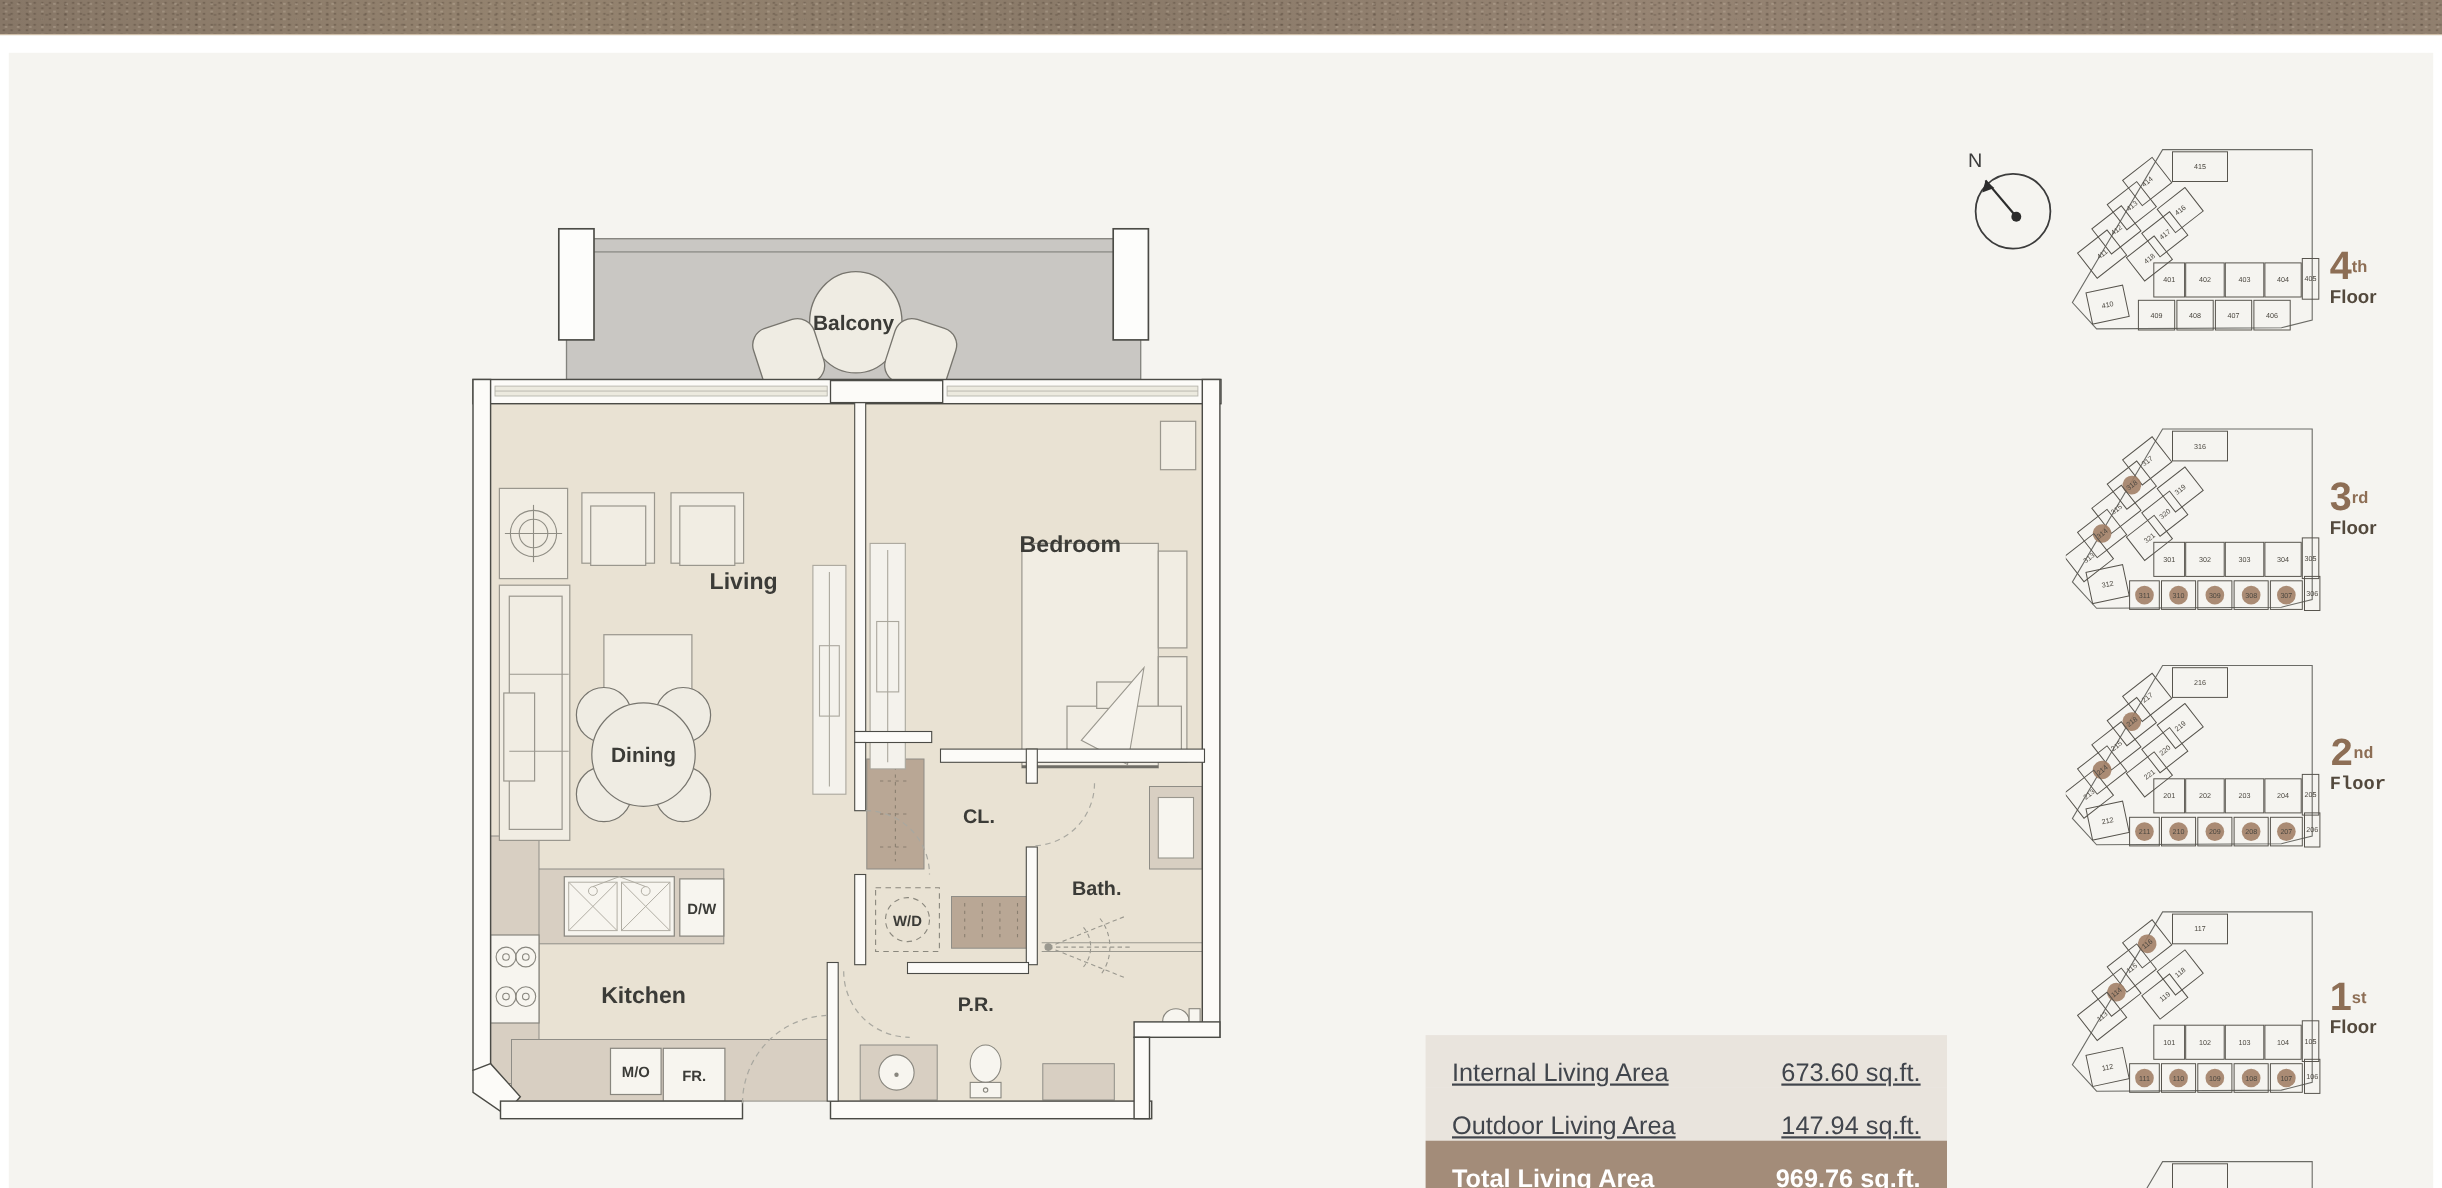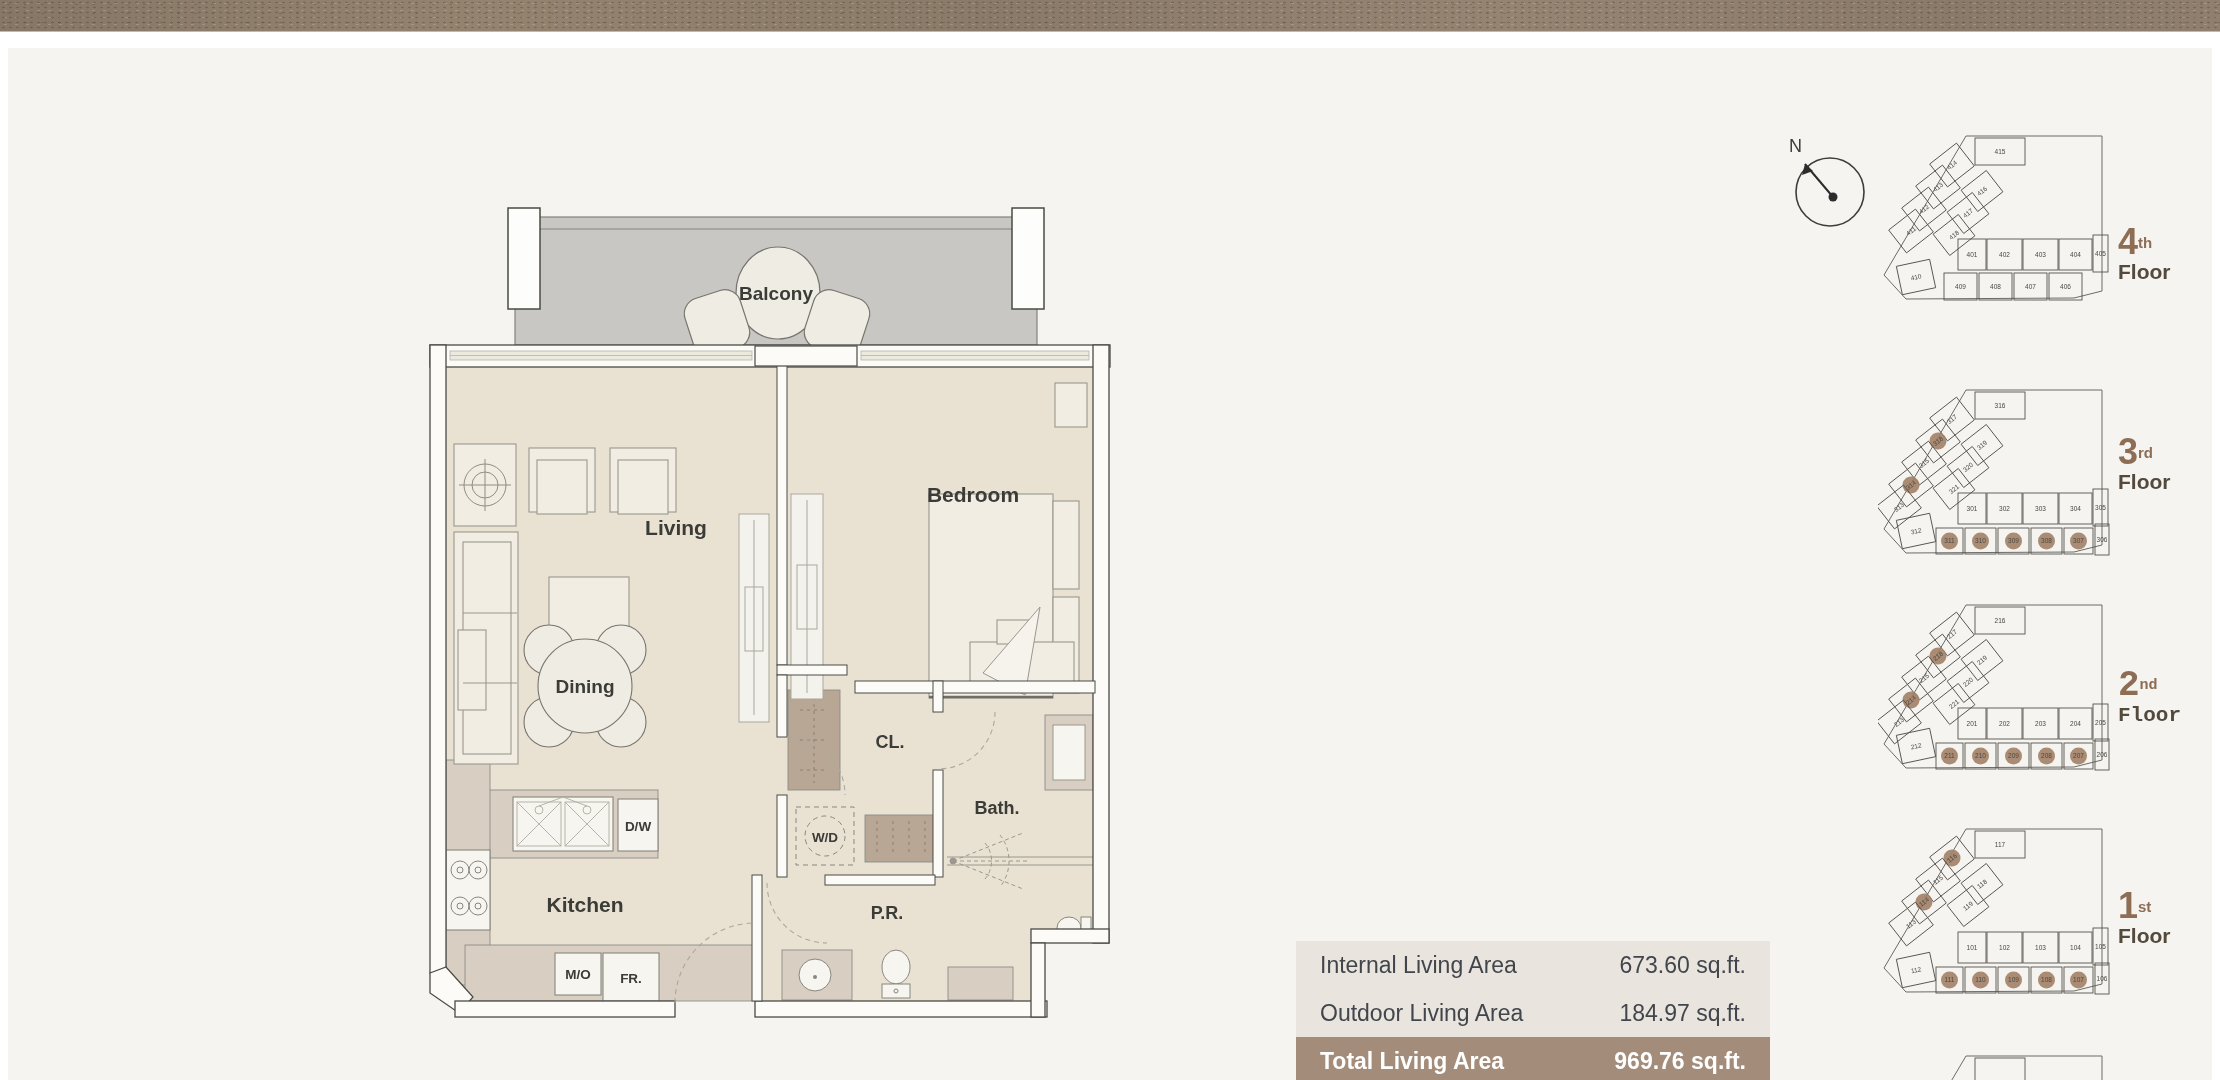--- a/index.html
+++ b/index.html
@@ -9,30 +9,30 @@
     background-image:
       radial-gradient(rgba(58,44,33,.28) 1px, transparent 1.6px),
       radial-gradient(rgba(242,230,212,.20) 1px, transparent 1.6px),
       radial-gradient(rgba(40,30,22,.18) 1px, transparent 2px),
       linear-gradient(90deg,#877767,#94836f 22%,#8a7a69 45%,#968473 68%,#8a7a6a 88%,#907f6e);
     background-size:7px 5px,11px 7px,17px 9px,100% 100%;
     border-bottom:1px solid #c9b7a0;}
   .content{position:absolute;left:8px;right:8px;top:48px;bottom:0;background:#f5f4f0;}
   
   .area-table{position:absolute;left:1288px;top:893px;width:474px;font-size:23px;color:#41454c;}
-  .area-row{height:48px;display:flex;align-items:center;justify-content:space-between;
-            padding:0 24px;background:#e9e4dd;}
+  .area-row{height:48px;display:flex;align-items:flex-end;justify-content:space-between;
+            padding:0 24px;background:#e9e4dd;text-decoration:underline;}
   .area-row.total{background:#a38c79;color:#ffffff;font-weight:bold;}
   
   .mini-plan{position:absolute;left:1870px;width:232px;height:177px;}
   .mini-plan.partial{height:32px;overflow:hidden;}
   .floor-label{position:absolute;left:2110px;width:100px;color:#53493d;}
   .floor-label .num{font-size:36px;font-weight:bold;color:#8d6e55;line-height:1;}
   .floor-label sup{font-size:15px;font-weight:bold;color:#8d6e55;vertical-align:super;}
-  .floor-label .word{font-size:21px;font-weight:bold;color:#53493d;margin-top:0px;}
+  .floor-label .word{font-size:17px;font-weight:bold;color:#53493d;margin-top:0px;}
   svg text{font-family:"Liberation Sans",sans-serif;}
 </style>
 </head>
 <body>
 
 <div class="texture-band"></div>
 
 <div class="content">
 
   <svg style="position:absolute;left:417px;top:157px;" width="690" height="815" viewBox="0 0 690 815">
@@ -606,21 +606,21 @@
     <div class="word">Floor</div>
   </div>
 
   <div class="area-table">
     <div class="area-row">
       <span>Internal Living Area</span>
       <span>673.60 sq.ft.</span>
     </div>
     <div class="area-row">
       <span>Outdoor Living Area</span>
-      <span>184.97 sq.ft.</span>
+      <span>147.94 sq.ft.</span>
     </div>
     <div class="area-row total">
       <span>Total Living Area</span>
       <span>969.76 sq.ft.</span>
     </div>
   </div>
 
 </div>
 
 </body></html>

